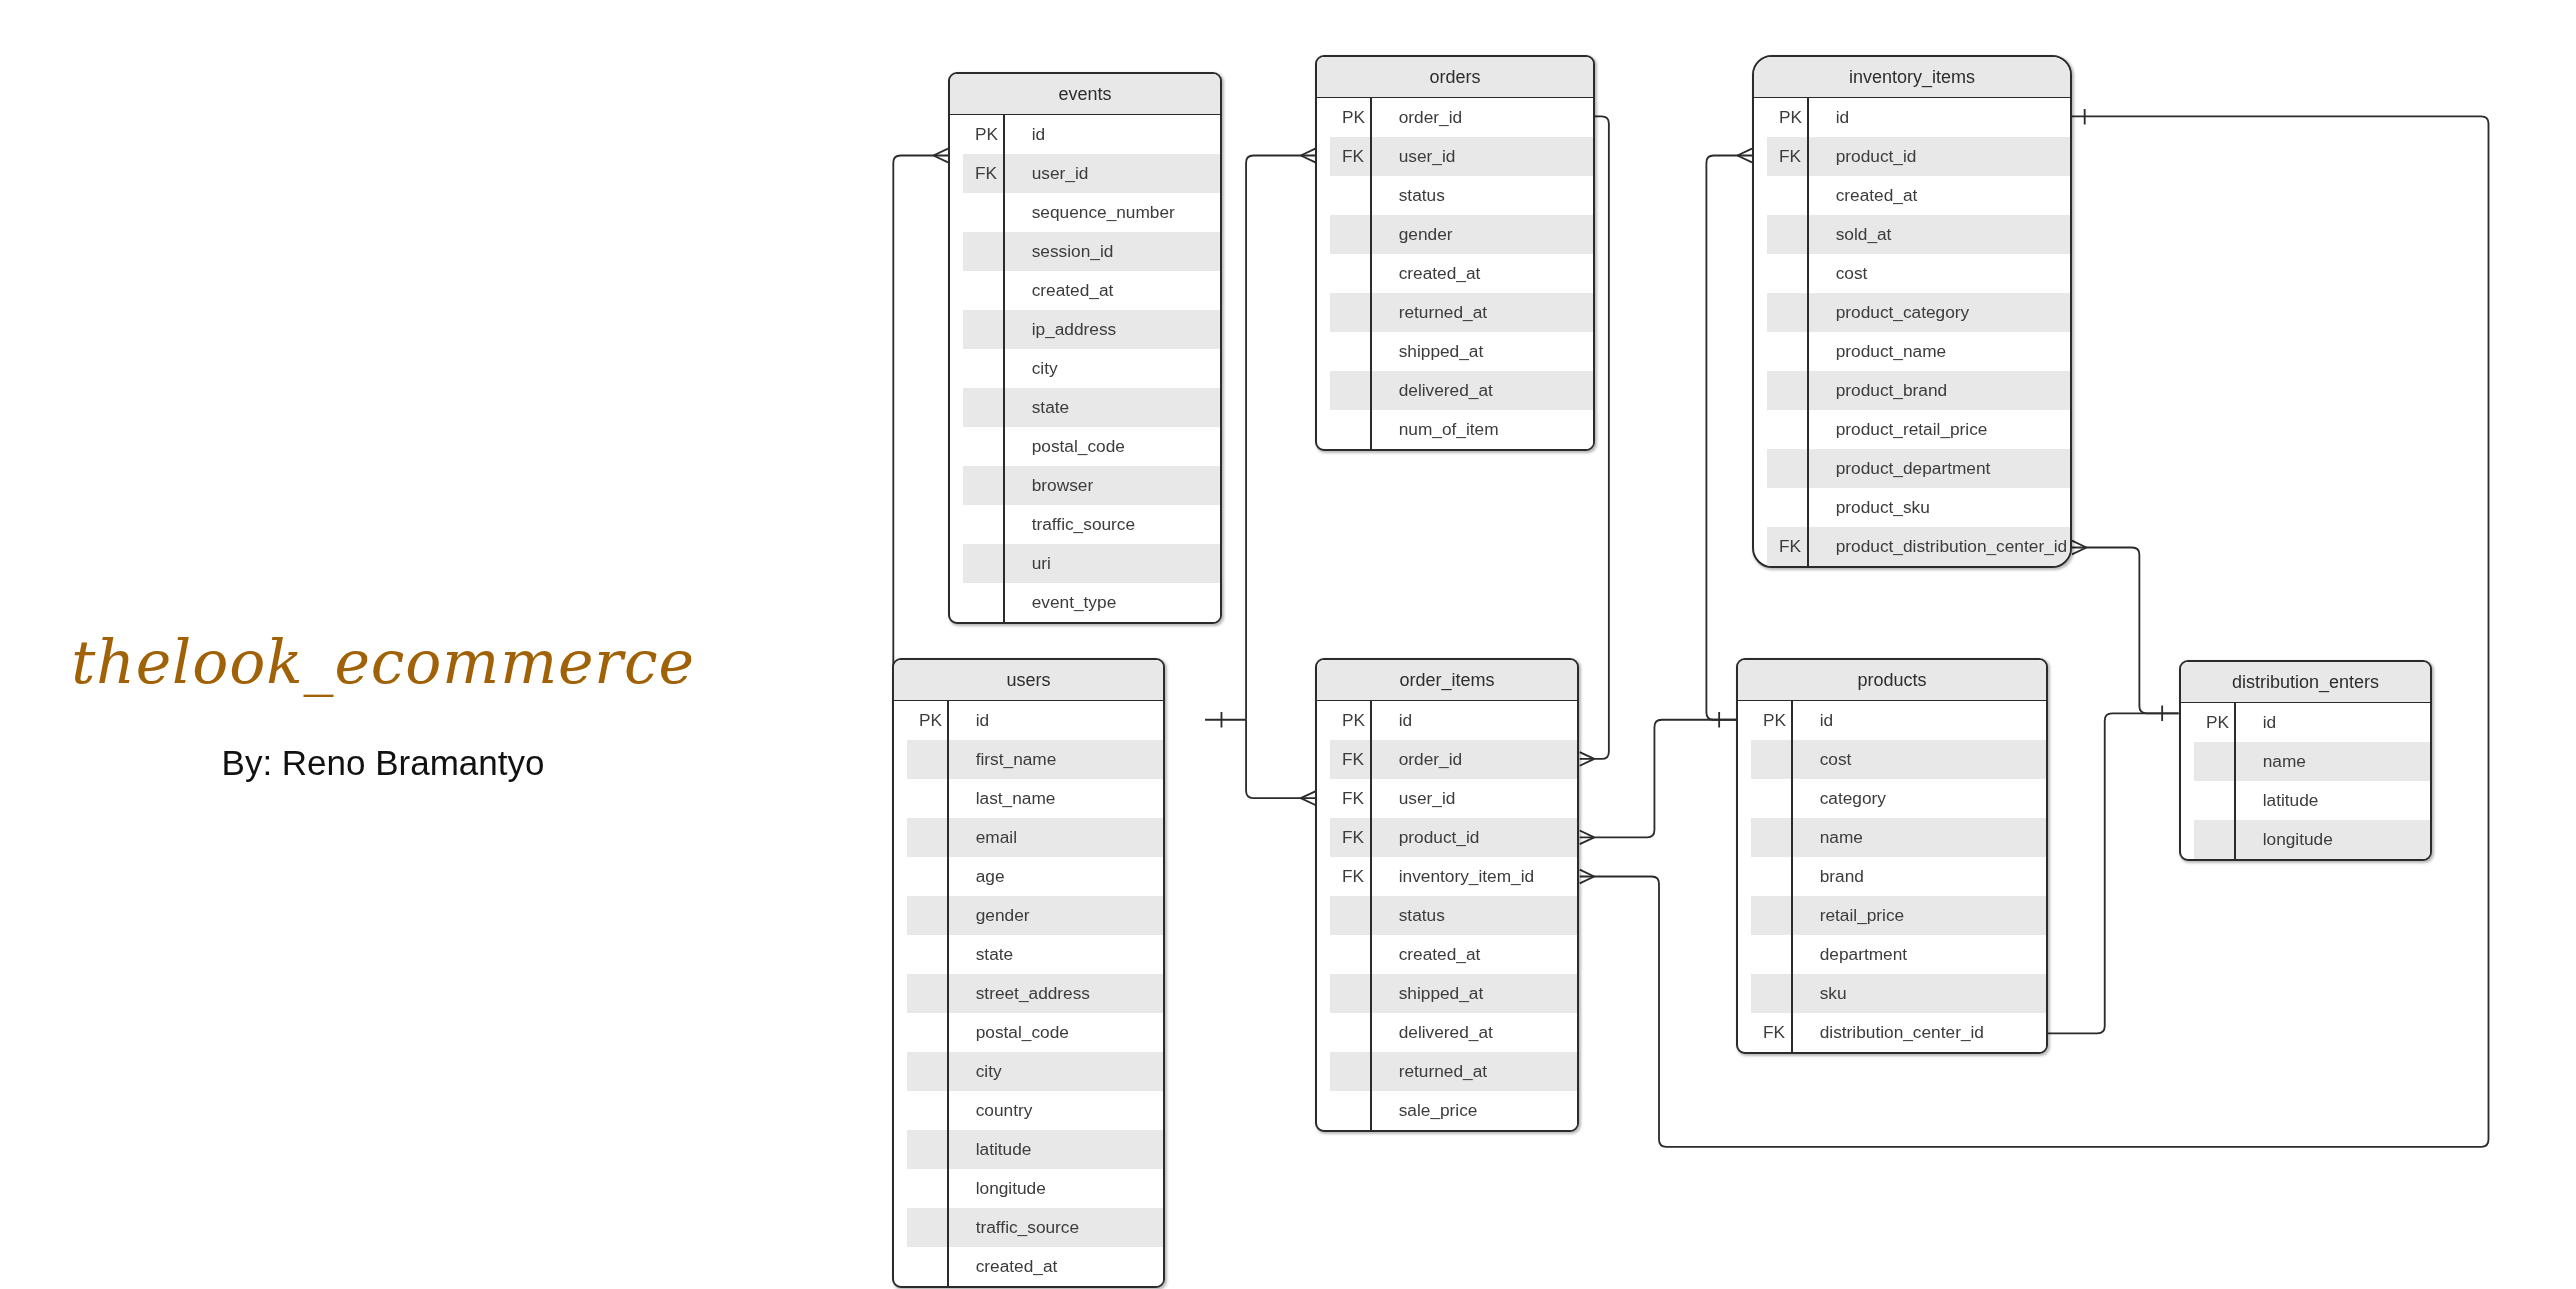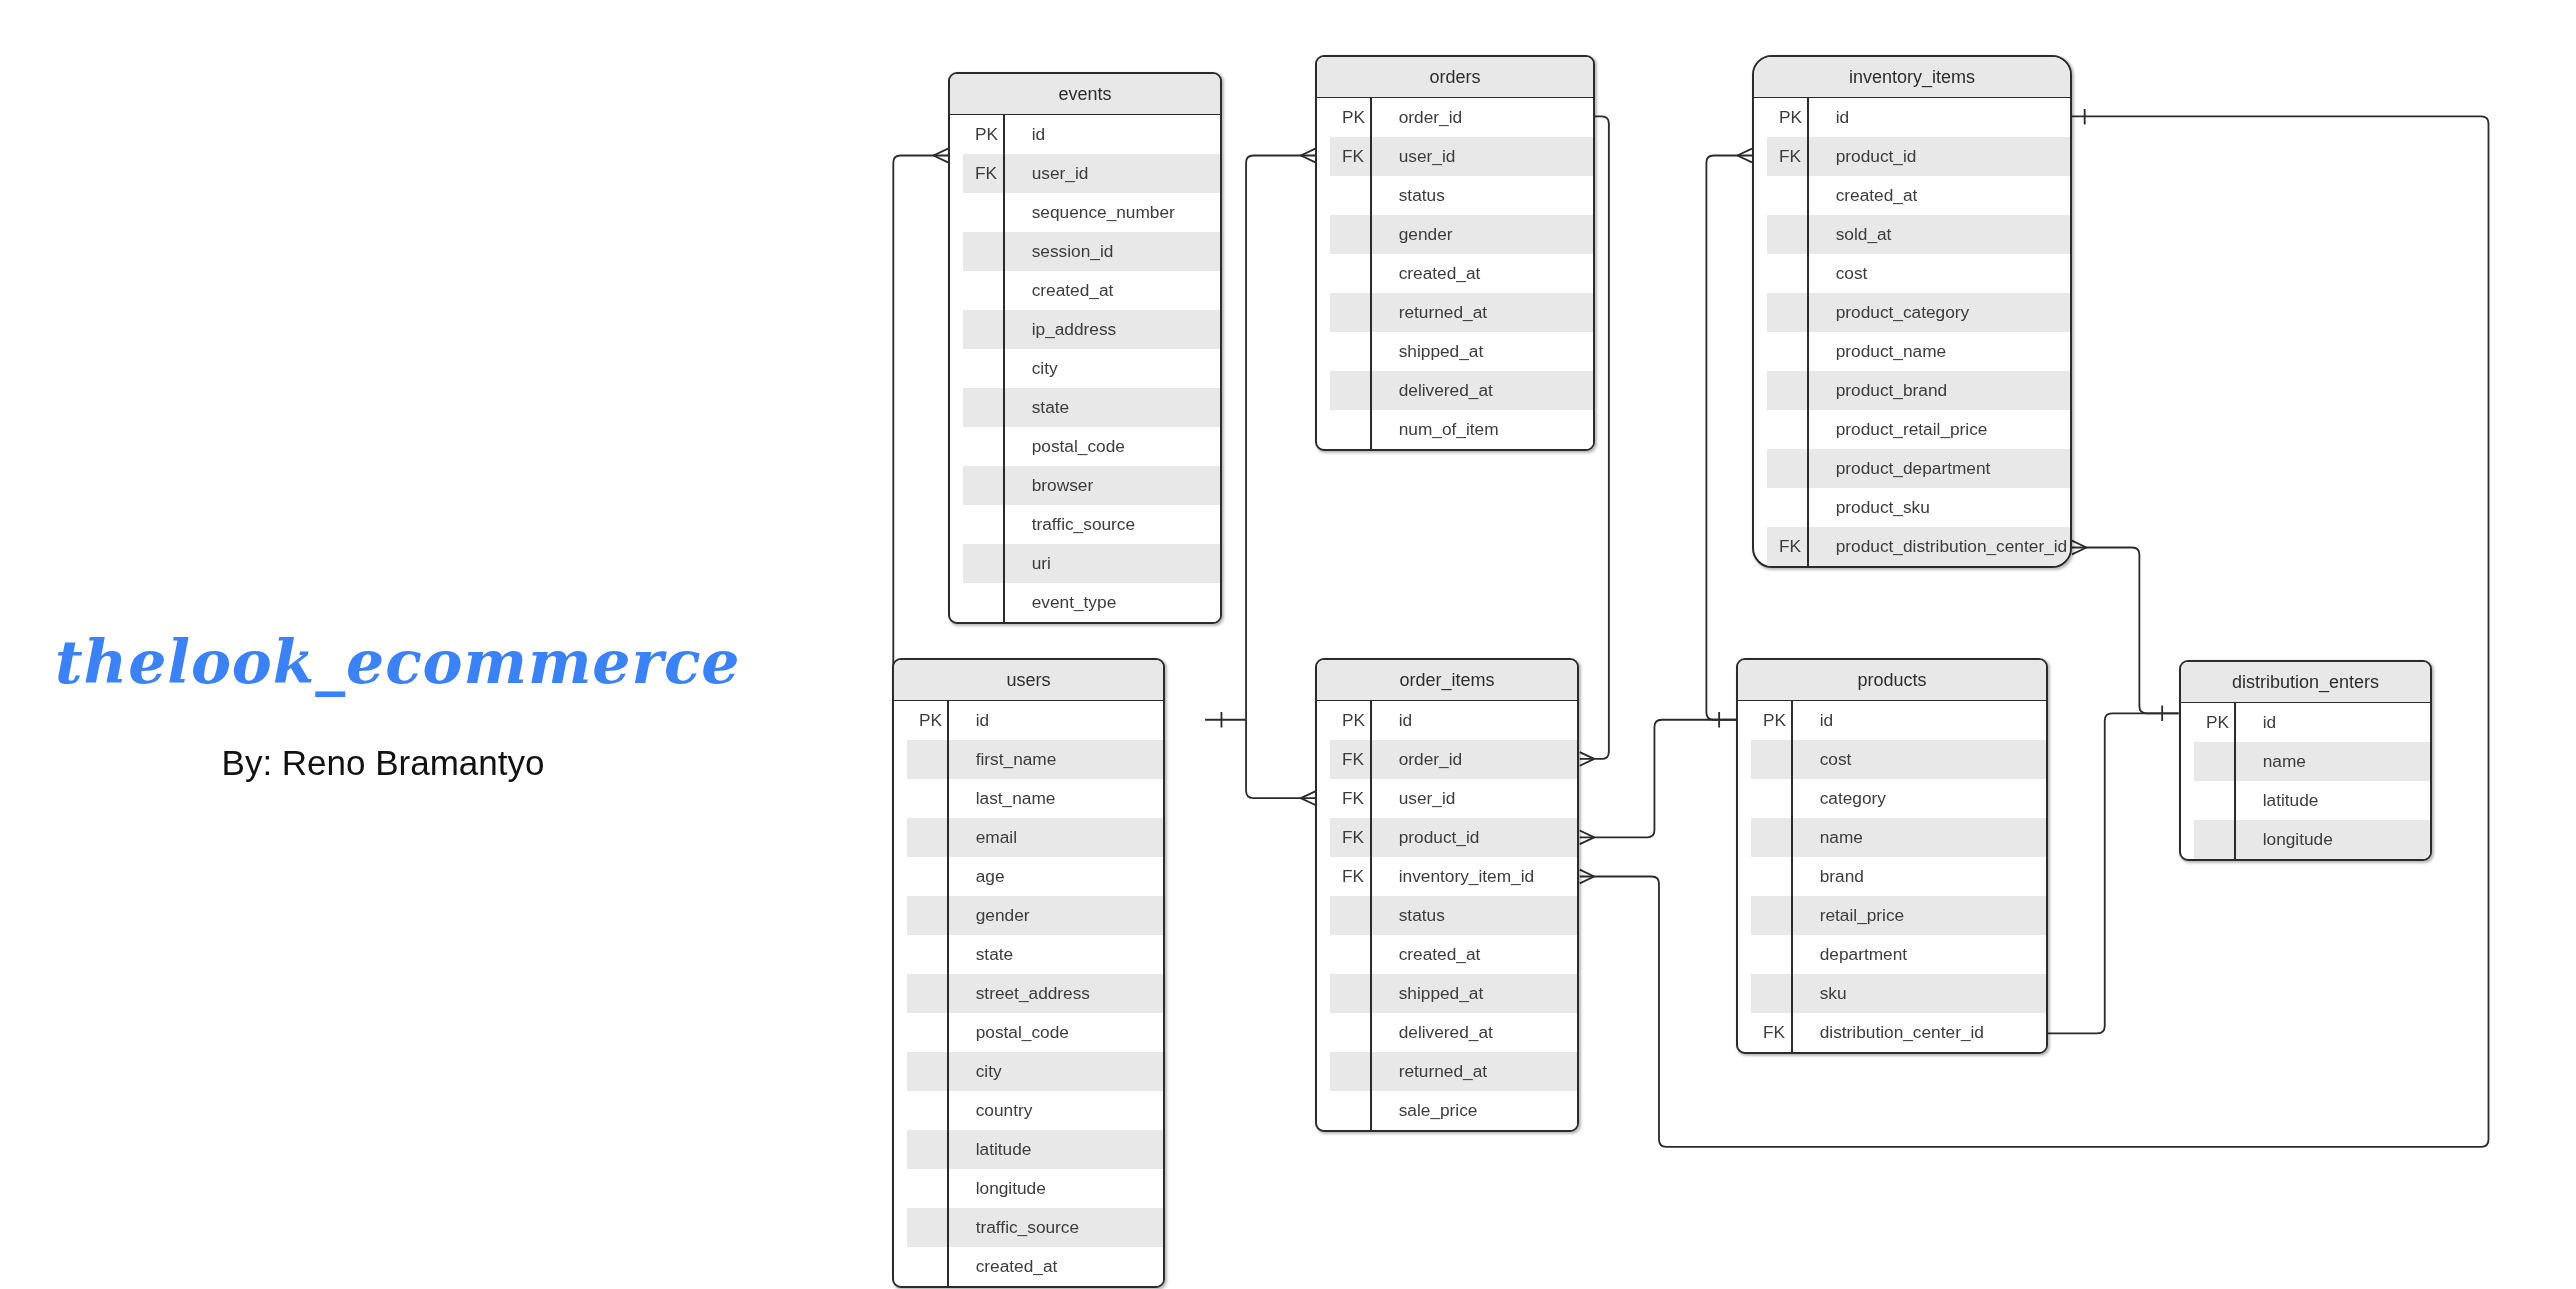--- a/index.html
+++ b/index.html
@@ -7,22 +7,22 @@
     position:relative;
     width:2576px;height:1290px;
     background:#ffffff;
     font-family:"Liberation Sans", sans-serif;
     overflow:hidden;
   }
   
   #branding{position:absolute;left:55px;top:627px;width:656px;text-align:center;}
   #db-title{
     font-family:"DejaVu Serif", serif;
-    font-style:italic;font-weight:bold;
-    font-size:60px;color:#3b82f6;letter-spacing:0.9px;
+    font-style:italic;font-weight:normal;
+    font-size:60px;color:#a16207;letter-spacing:0.9px;
     white-space:nowrap;
   }
   #db-byline{
     margin-top:46px;
     font-family:Liberation Sans, sans-serif;
     font-size:35px;color:#111111;
   }
   
   .er-table{
     position:absolute;

